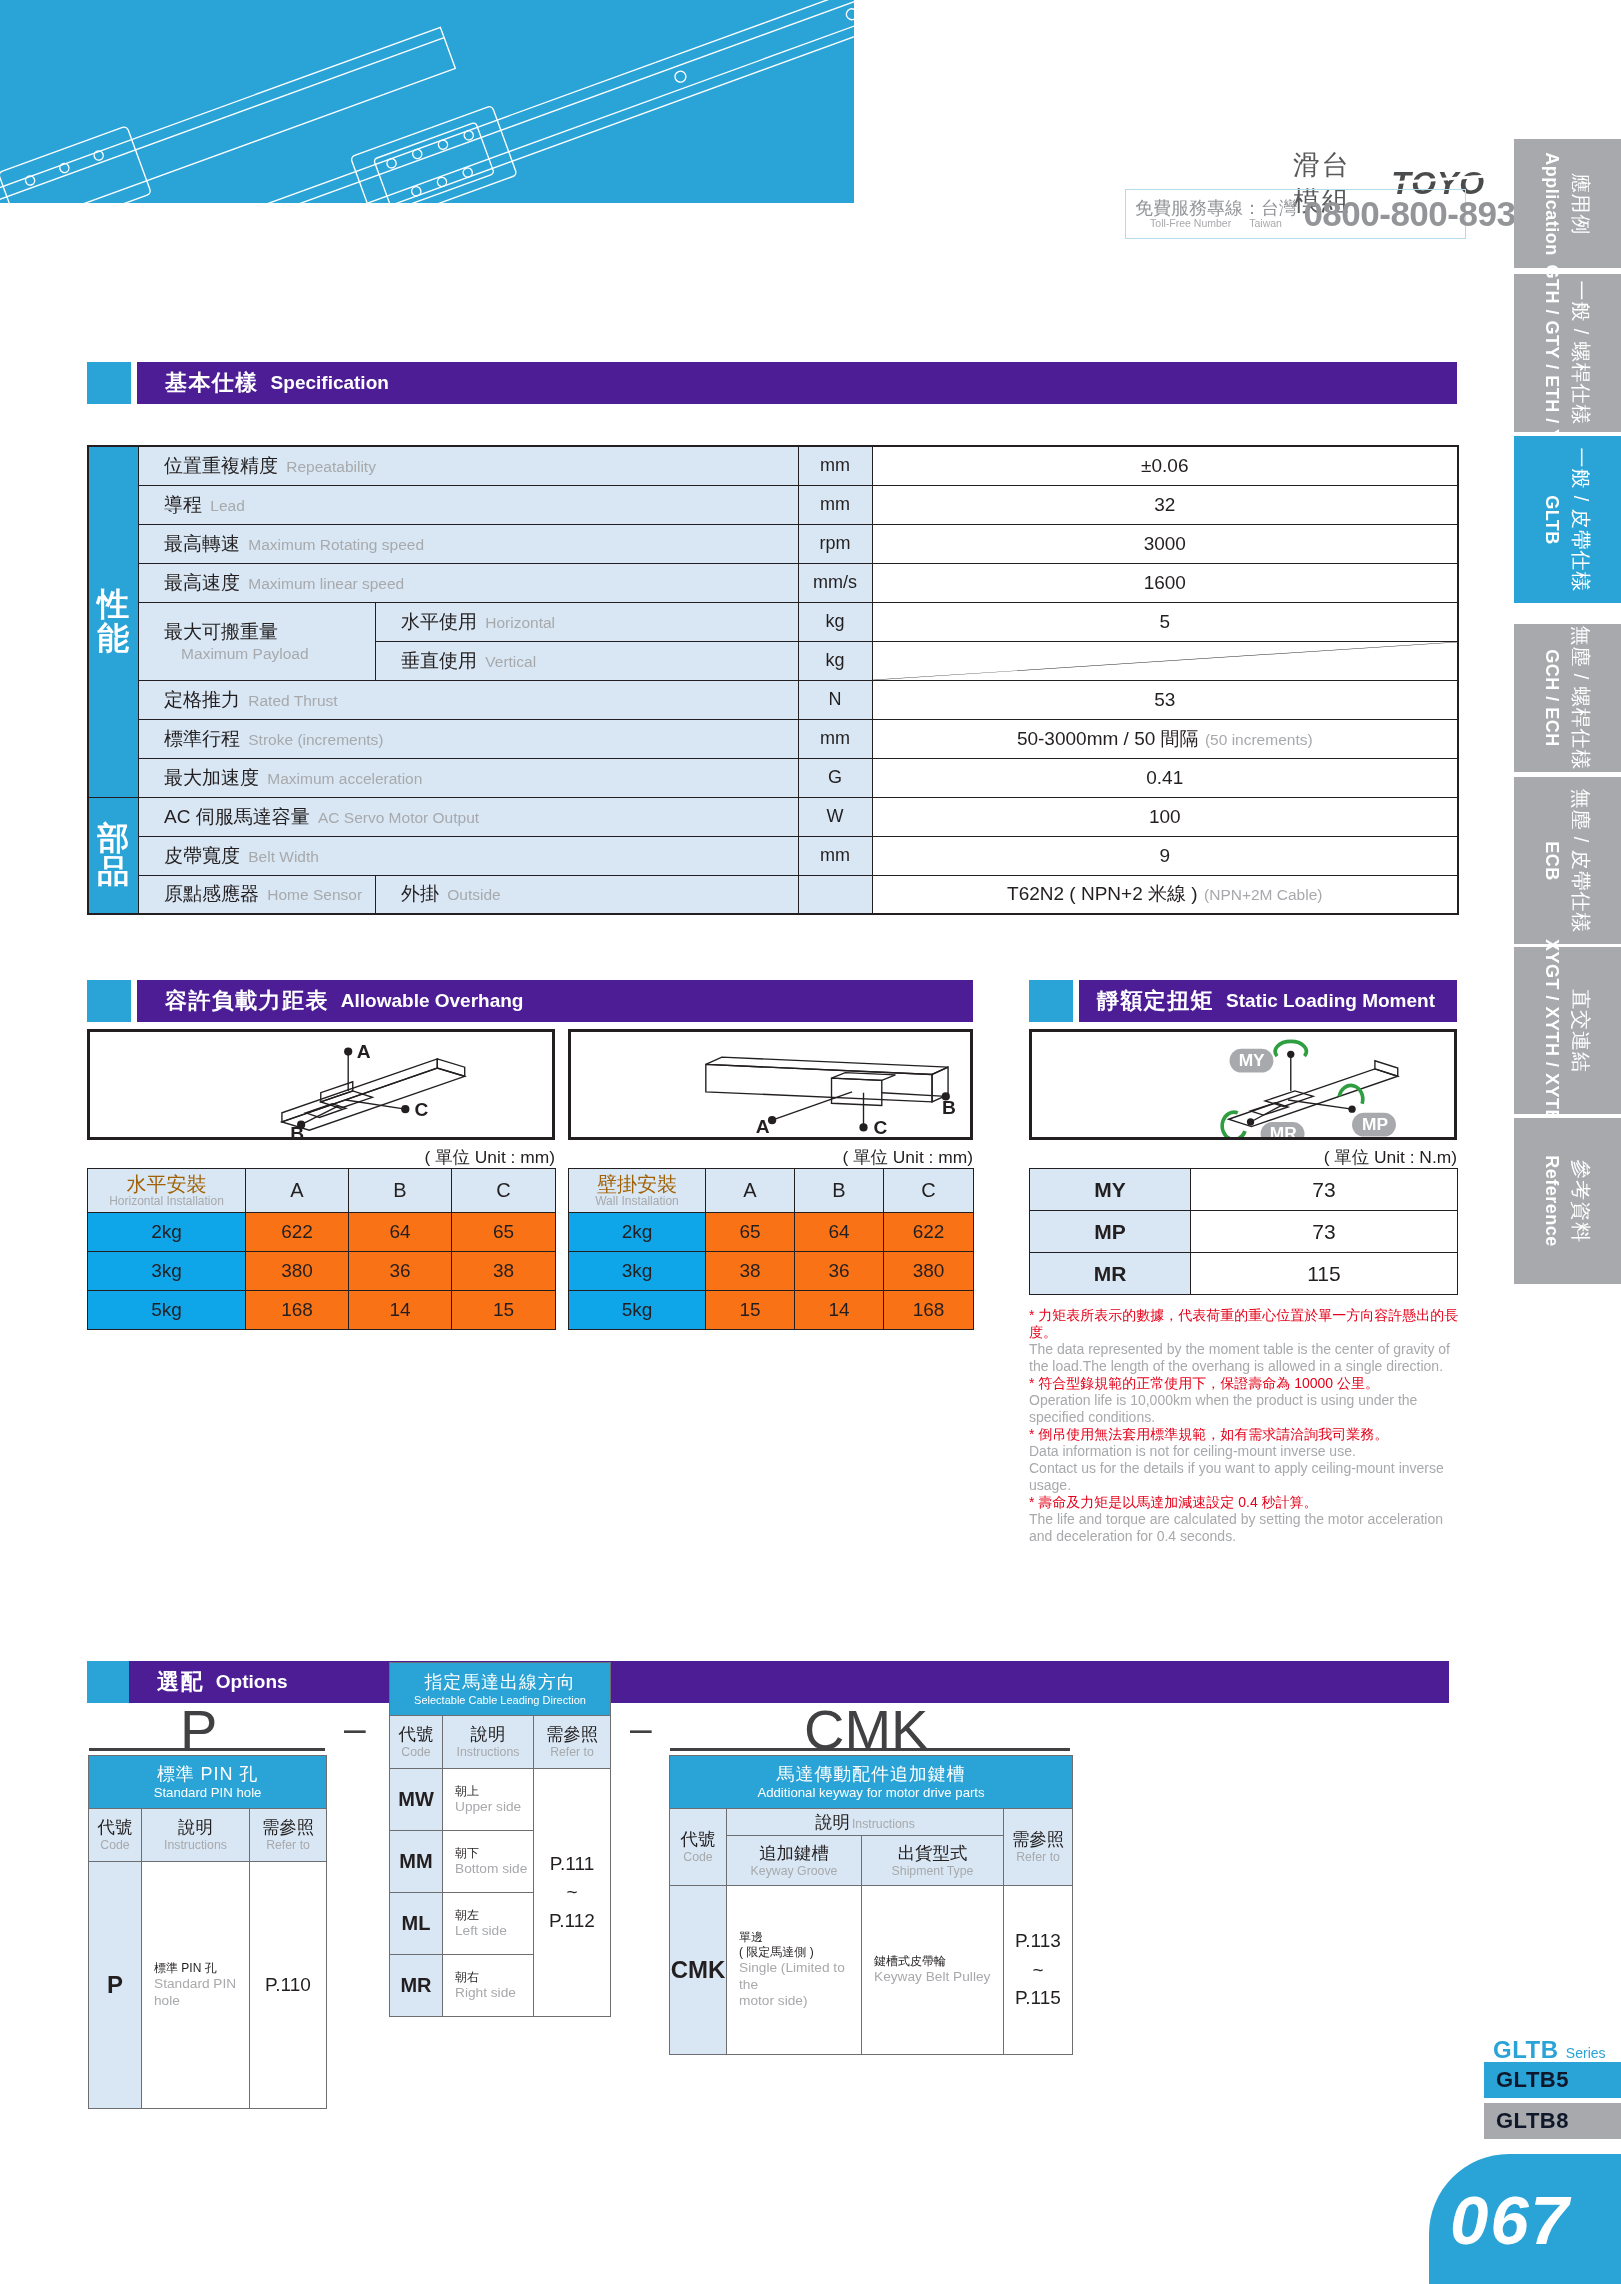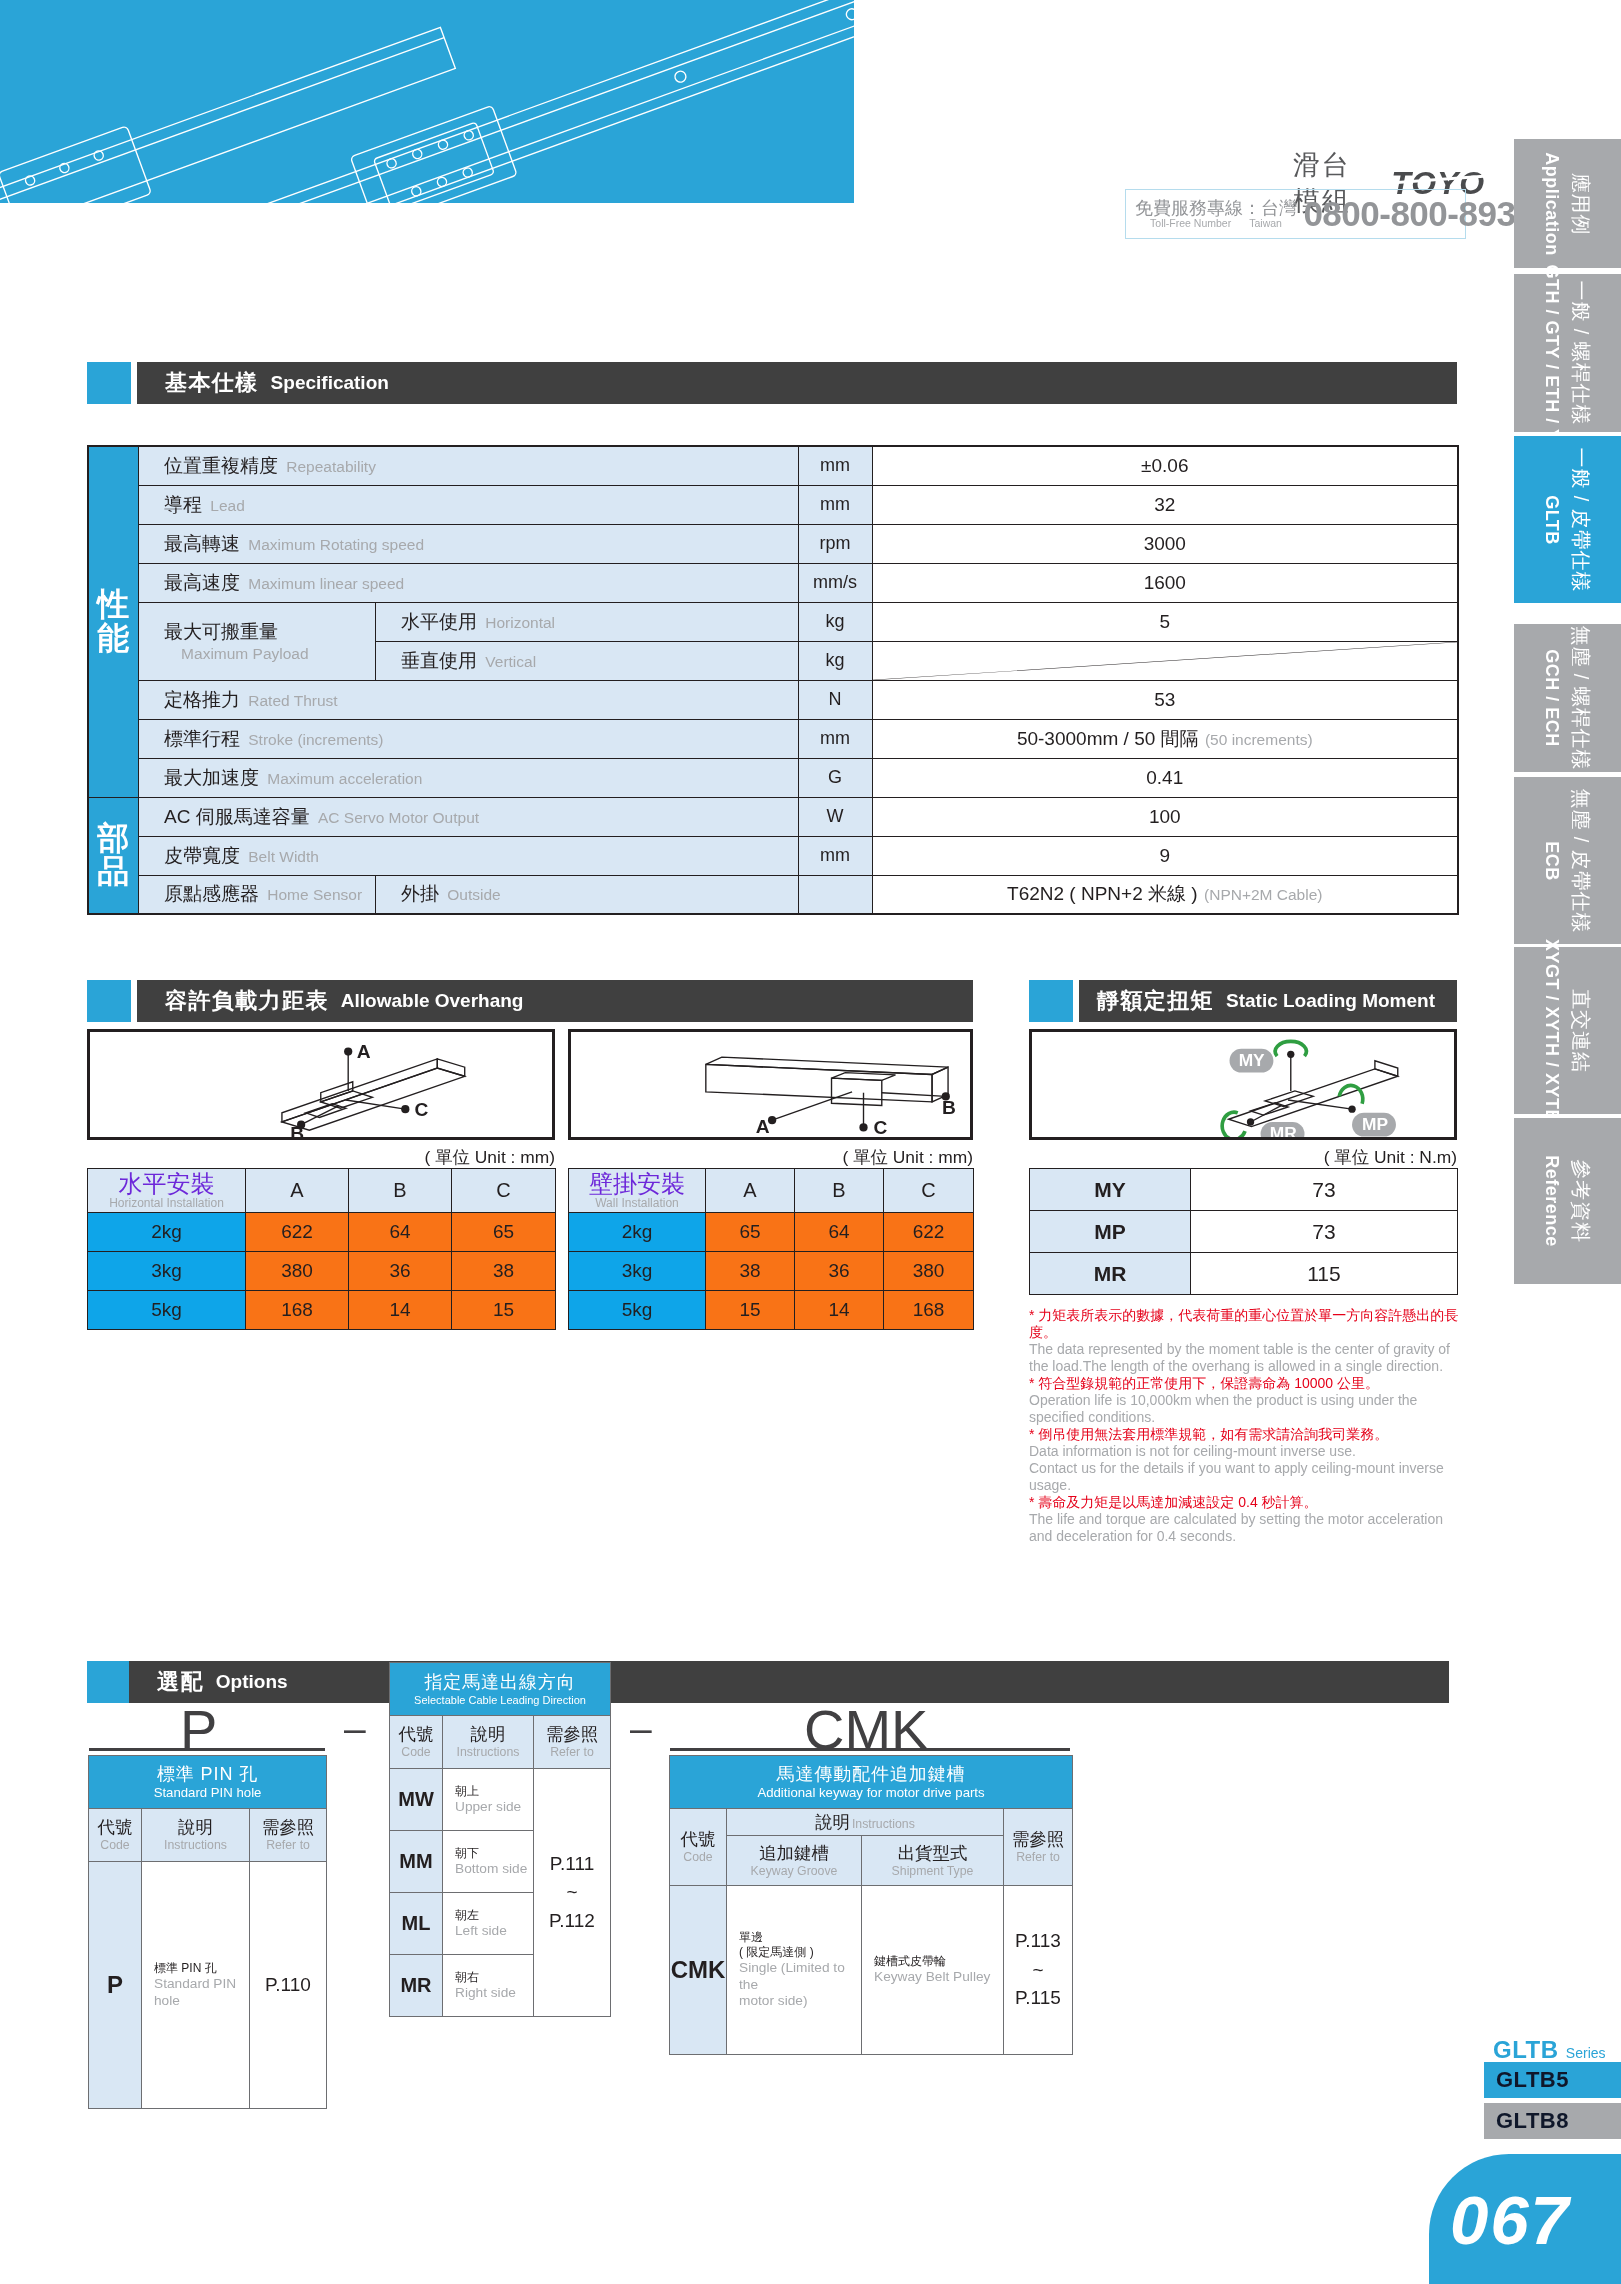--- a/index.html
+++ b/index.html
@@ -27,21 +27,21 @@
   .side-tab.active { background:#2AA4D7; }
   .st1{top:139px;height:129px;} .st2{top:274px;height:158px;} .st3{top:436px;height:167px;}
   .st4{top:624px;height:148px;} .st5{top:777px;height:167px;} .st6{top:947px;height:167px;}
   .st7{top:1118px;height:166px;}
   .side-tab .rot { position:absolute; top:50%; left:50%; transform:translate(-50%,-50%) rotate(90deg); display:flex; flex-direction:column; align-items:center; justify-content:center; gap:4.6px; }
   .tab-zh { font-size:20px; color:#ffffff; white-space:nowrap; letter-spacing:0.9px; }
   .tab-en { font-size:18px; font-weight:bold; color:#ffffff; white-space:nowrap; letter-spacing:0.5px; }
 
   
   .sec-sq { position:absolute; width:44px; height:42px; background:#2AA4D7; }
-  .sec-bar { position:absolute; height:42px; background:#404040; display:flex; align-items:center; padding-left:28px; gap:12px; }
+  .sec-bar { position:absolute; height:42px; background:#4c1d95; display:flex; align-items:center; padding-left:28px; gap:12px; }
   .sec-zh { font-size:22px; font-weight:bold; color:#ffffff; letter-spacing:1.4px; white-space:nowrap; }
   .sec-en { font-size:19px; font-weight:bold; color:#ffffff; white-space:nowrap; }
 
   
   table.spec { position:absolute; left:87px; top:445px; width:1370px; border-collapse:collapse; table-layout:fixed; }
   table.spec td { border:1.4px solid #231F20; height:39px; }
   table.spec { border:2.7px solid #231F20; }
   td.cat { background:#2AA4D7; text-align:center; vertical-align:middle; }
   .cat-chars { display:flex; flex-direction:column; align-items:center; line-height:1.04; font-size:32px; font-weight:bold; color:#ffffff; }
   td.lbl { background:#D9E7F4; padding-left:25.6px; vertical-align:middle; }
@@ -54,21 +54,21 @@
 
   
   .dia-box { position:absolute; height:111px; background:#ffffff; border:3.2px solid #231F20; }
   .dia-box svg { width:100%; height:100%; }
   .unit-lab { position:absolute; font-size:17.4px; color:#231F20; text-align:right; }
   table.oh { position:absolute; border-collapse:collapse; table-layout:fixed; }
   table.oh td, table.oh th { border:1.4px solid #231F20; vertical-align:middle; text-align:center; }
   table.oh th { background:#D9E7F4; height:44px; font-weight:normal; }
   table.oh td.ld { background:#0ea5e9; font-size:19px; color:#231F20; height:39px; }
   table.oh td.v { background:#f97316; font-size:19px; color:#231F20; }
-  .oh-name-zh { font-size:24px; color:#6d28d9; display:block; line-height:1.1; }
+  .oh-name-zh { font-size:20px; color:#a16207; display:block; line-height:1.1; }
   .oh-name-en { font-size:12px; color:#A7A9AC; display:block; line-height:1.1; }
   .oh-col { font-size:20px; color:#231F20; }
   table.sm { position:absolute; left:1029px; top:1168px; width:428px; border-collapse:collapse; table-layout:fixed; }
   table.sm td { border:1.4px solid #231F20; height:42px; text-align:center; vertical-align:middle; font-size:21px; color:#231F20; }
   table.sm td.k { background:#D9E7F4; font-weight:bold; }
   table.sm td.v { background:#ffffff; }
   .badge { fill:#A7A9AC; }
   .badge-t { fill:#ffffff; font-weight:bold; font-size:38px; font-family:"Liberation Sans",sans-serif; }
   .pt-lab { fill:#231F20; font-weight:bold; font-size:42px; font-family:"Liberation Sans",sans-serif; }
   .ln { stroke:#231F20; stroke-width:3; fill:none; }

